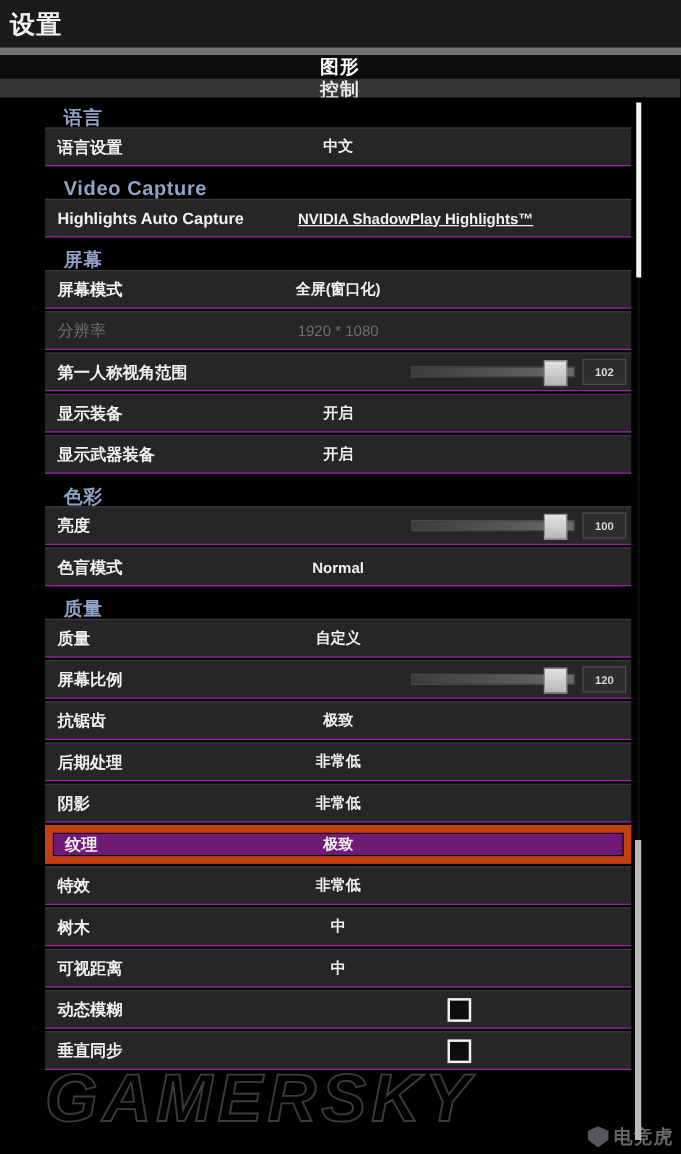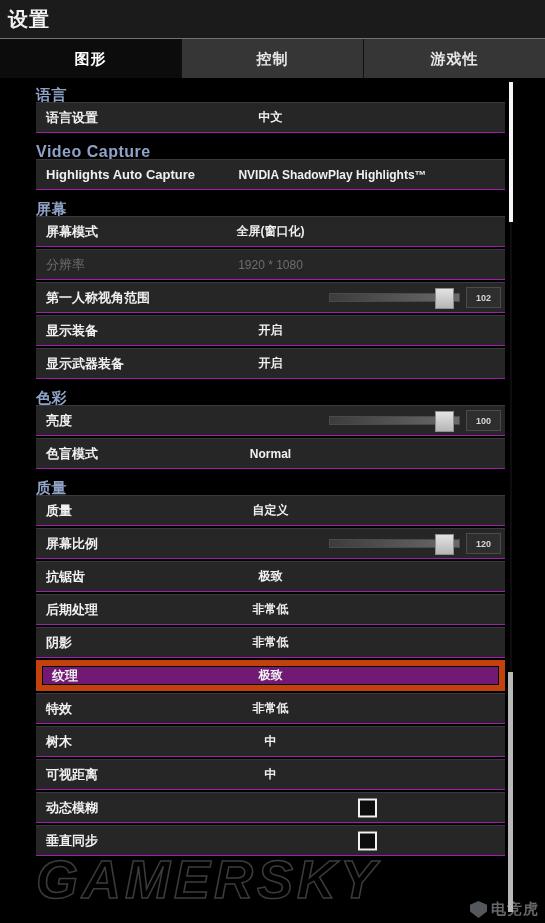--- a/index.html
+++ b/index.html
@@ -31,21 +31,22 @@
     font-weight: bold;
     color: #f2f2f2;
     letter-spacing: 1px;
   }
 
   
   .tabbar {
     height: 40px;
     display: flex;
     background: #0f172a;
-    border-top: 1px solid #737373;
+    border-top: 6px solid #737373;
+    flex-direction: column;
   }
   .tab {
     flex: 1 1 0;
     display: flex;
     align-items: center;
     justify-content: center;
     font-size: 15px;
     font-weight: bold;
     color: #e6e6e6;
     background: #363636;
@@ -79,20 +80,21 @@
 
   .section-header {
     font-size: 15px;
     font-weight: bold;
     color: #8fa3c8;
     padding: 8px 0 5px 36px;
     letter-spacing: 0.5px;
     height: 24px;
     box-sizing: border-box;
     line-height: 17px;
+    margin-left: 15px;
   }
   .section-header.latin { font-size: 16px; }
 
   .row {
     position: relative;
     margin: 0 0 2px 36px;
     width: 469px;
     height: 31px;
     background: #262626;
     border-top: 1px solid #3a3a3a;
@@ -122,21 +124,21 @@
   .row-value {
     position: absolute;
     left: 0;
     right: 0;
     text-align: center;
     font-size: 12px;
     font-weight: bold;
     color: #f0f0f0;
     pointer-events: none;
   }
-  .row-value.shift { left: 124px; }
+  .row-value.shift { left: 124px; text-decoration: underline; }
 
   
   .slider-wrap {
     position: absolute;
     right: 4px;
     top: 0;
     height: 100%;
     display: flex;
     align-items: center;
   }

